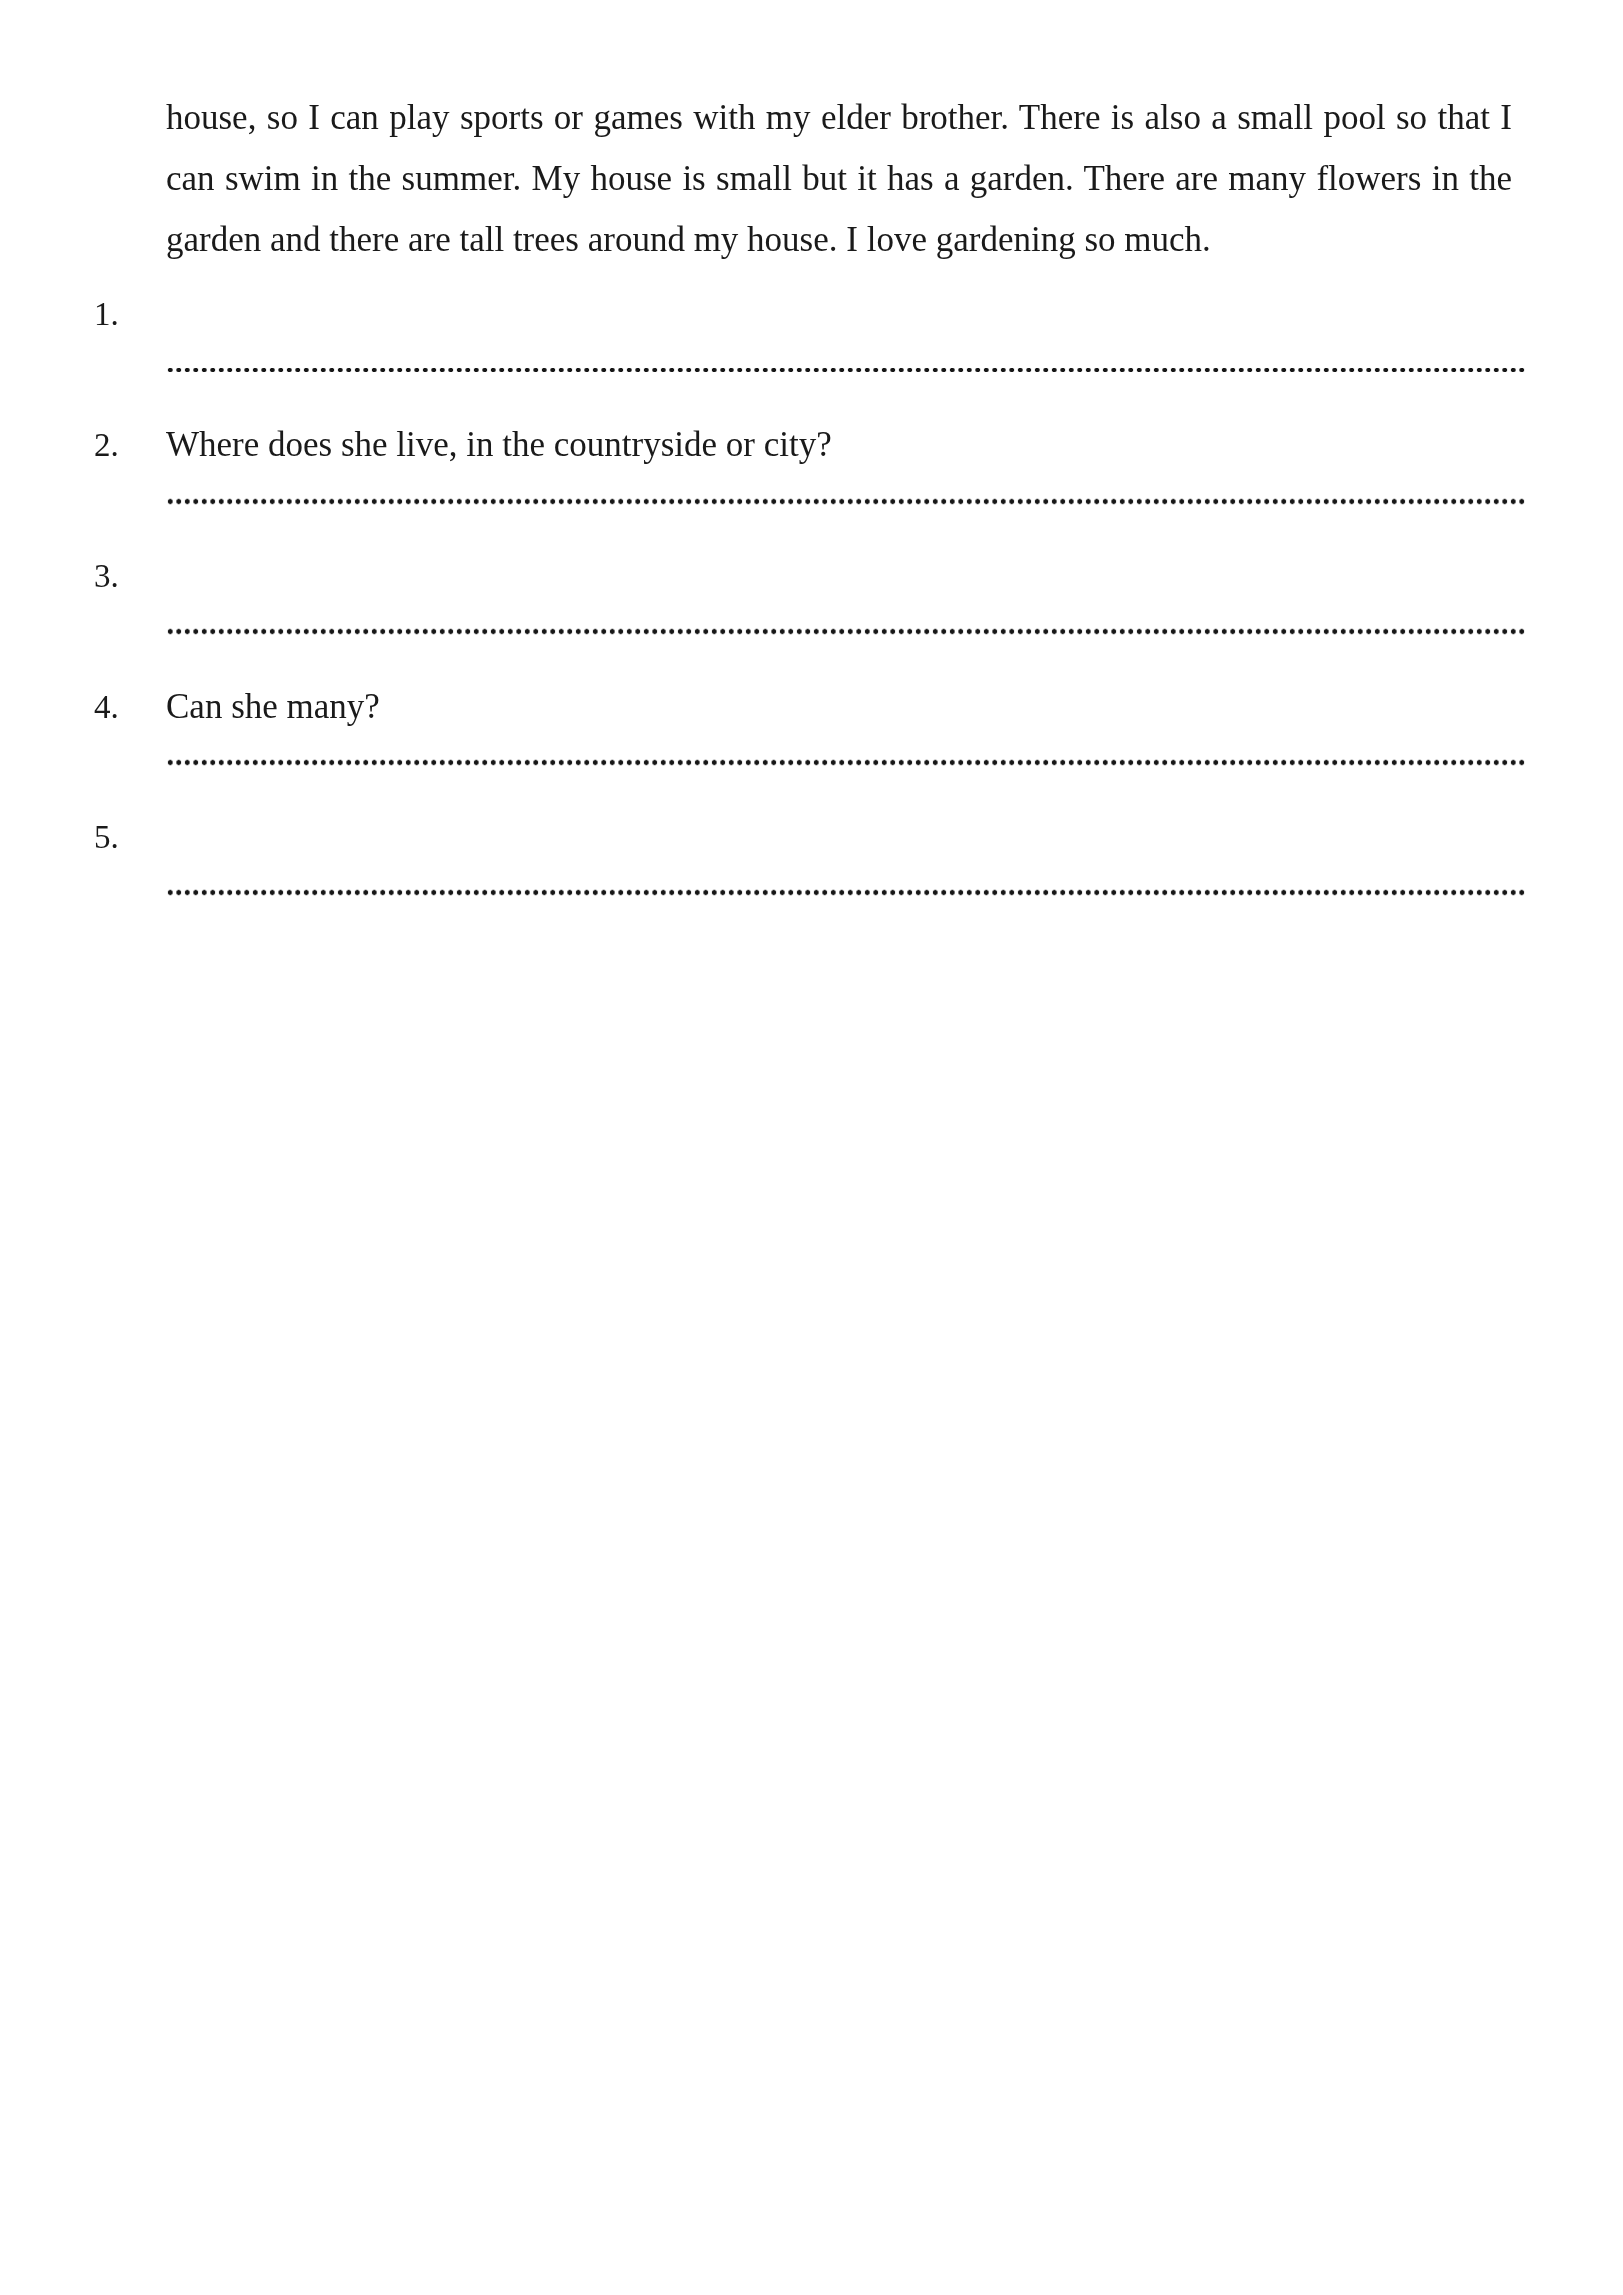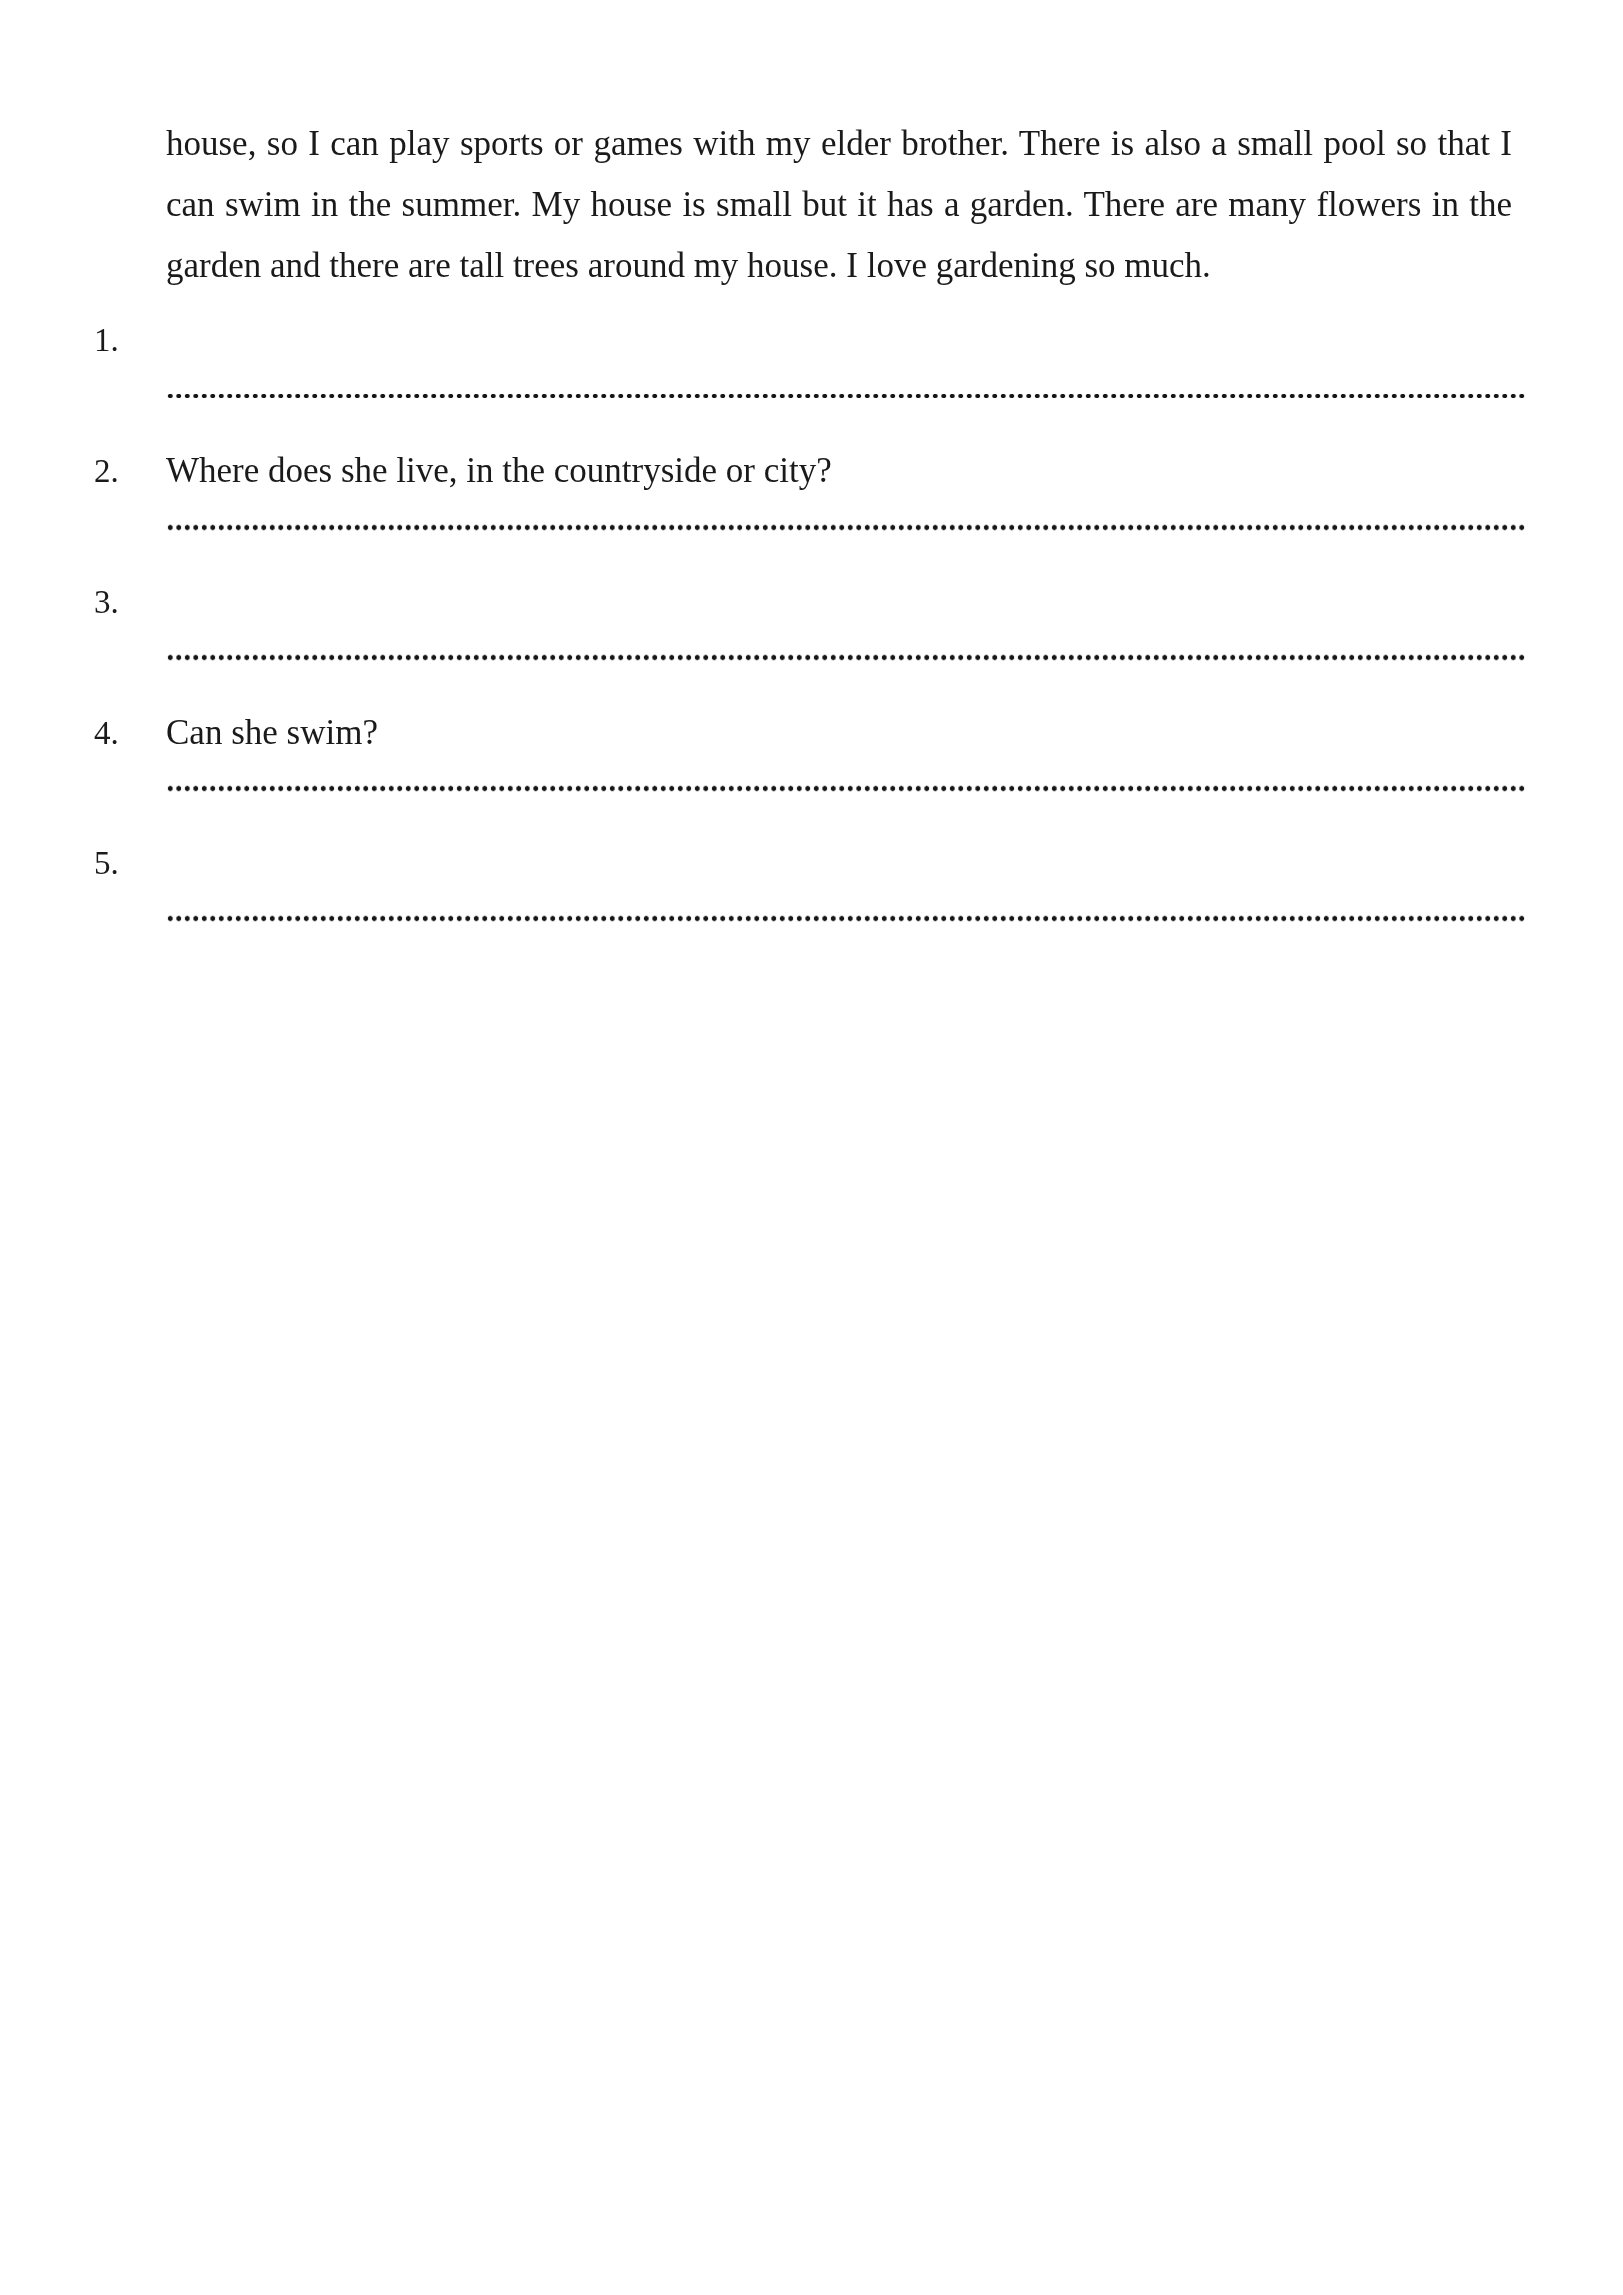--- a/index.html
+++ b/index.html
@@ -11,21 +11,21 @@
     width: 1623px;
     height: 2295px;
     position: relative;
     font-family: "Liberation Serif", "DejaVu Serif", serif;
     color: #1a1a1a;
     overflow: hidden;
   }
   .page {
     position: absolute;
     inset: 0;
-    padding-top: 113px;
+    padding-top: 87px;
     box-sizing: border-box;
   }
   .passage {
     margin: 0 111px 0 166px;
     font-size: 35px;
     line-height: 61px;
     text-align: justify;
   }
   .question-row {
     display: flex;
@@ -77,21 +77,21 @@
   </div>
   <div class="answer-line"></div>
 
   <div class="question-row">
     <span class="q-num">3.</span>
   </div>
   <div class="answer-line"></div>
 
   <div class="question-row">
     <span class="q-num">4.</span>
-    <span class="q-text">Can she swim?</span>
+    <span class="q-text">Can she many?</span>
   </div>
   <div class="answer-line"></div>
 
   <div class="question-row last">
     <span class="q-num">5.</span>
   </div>
   <div class="answer-line"></div>
 
 </div>
 

